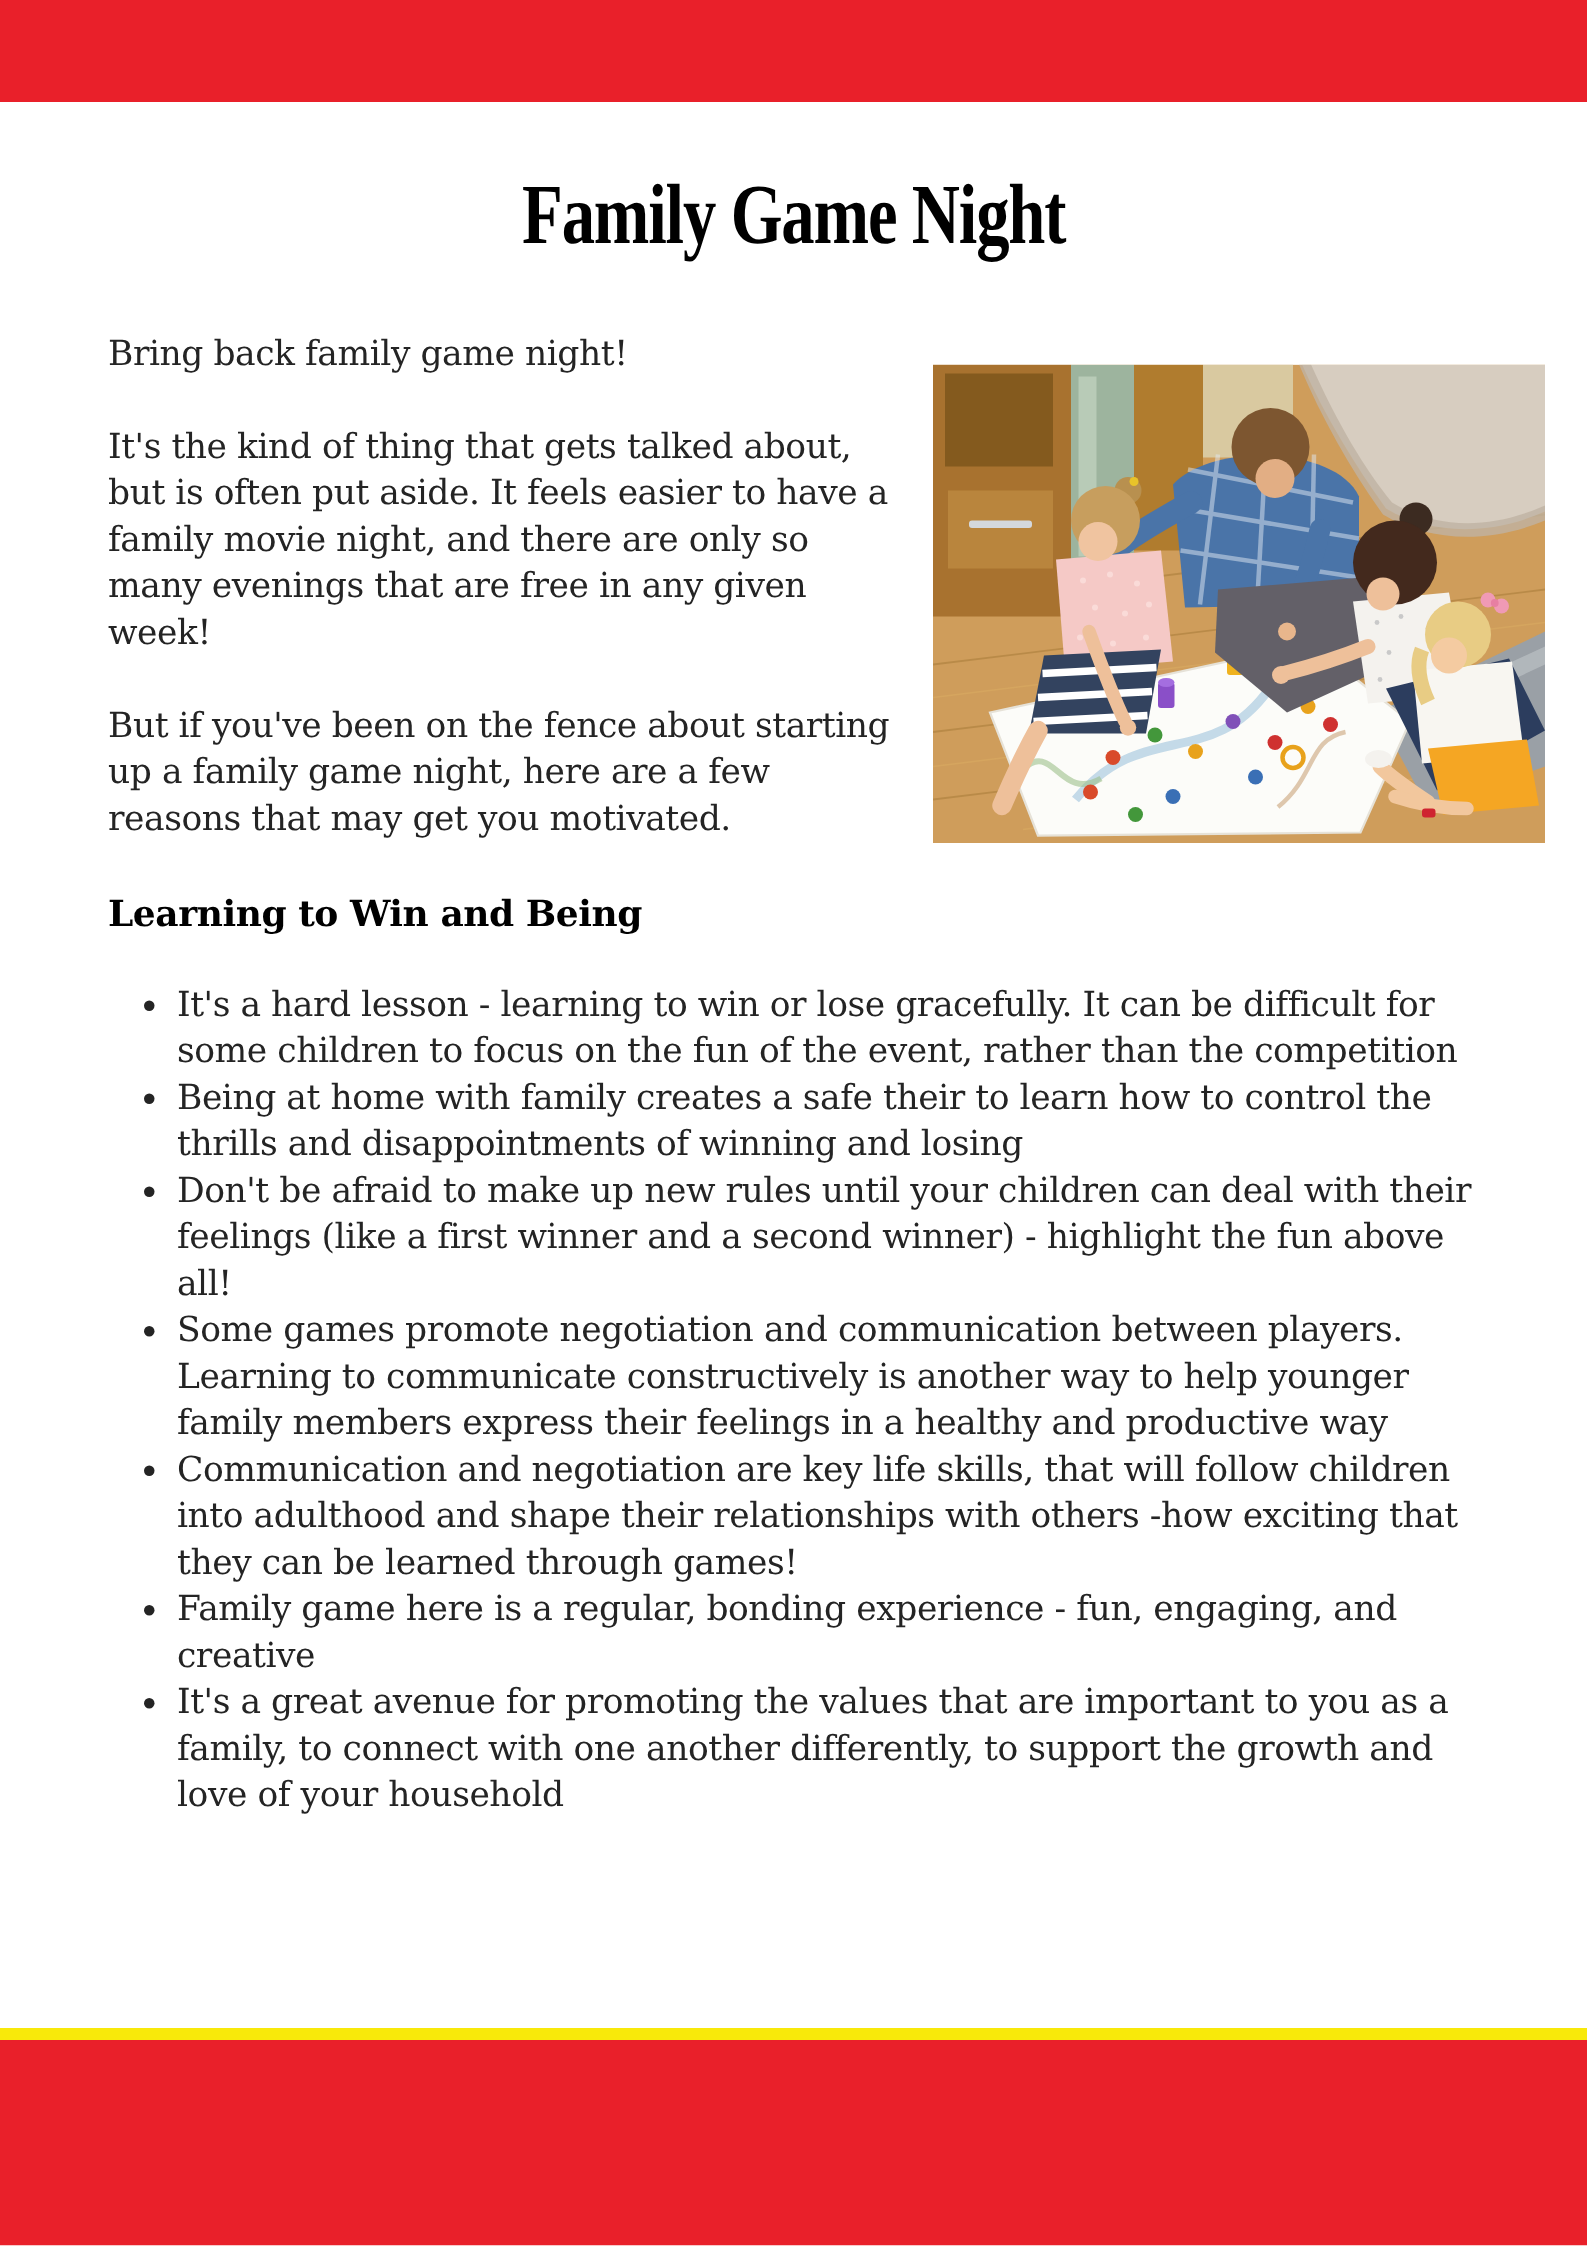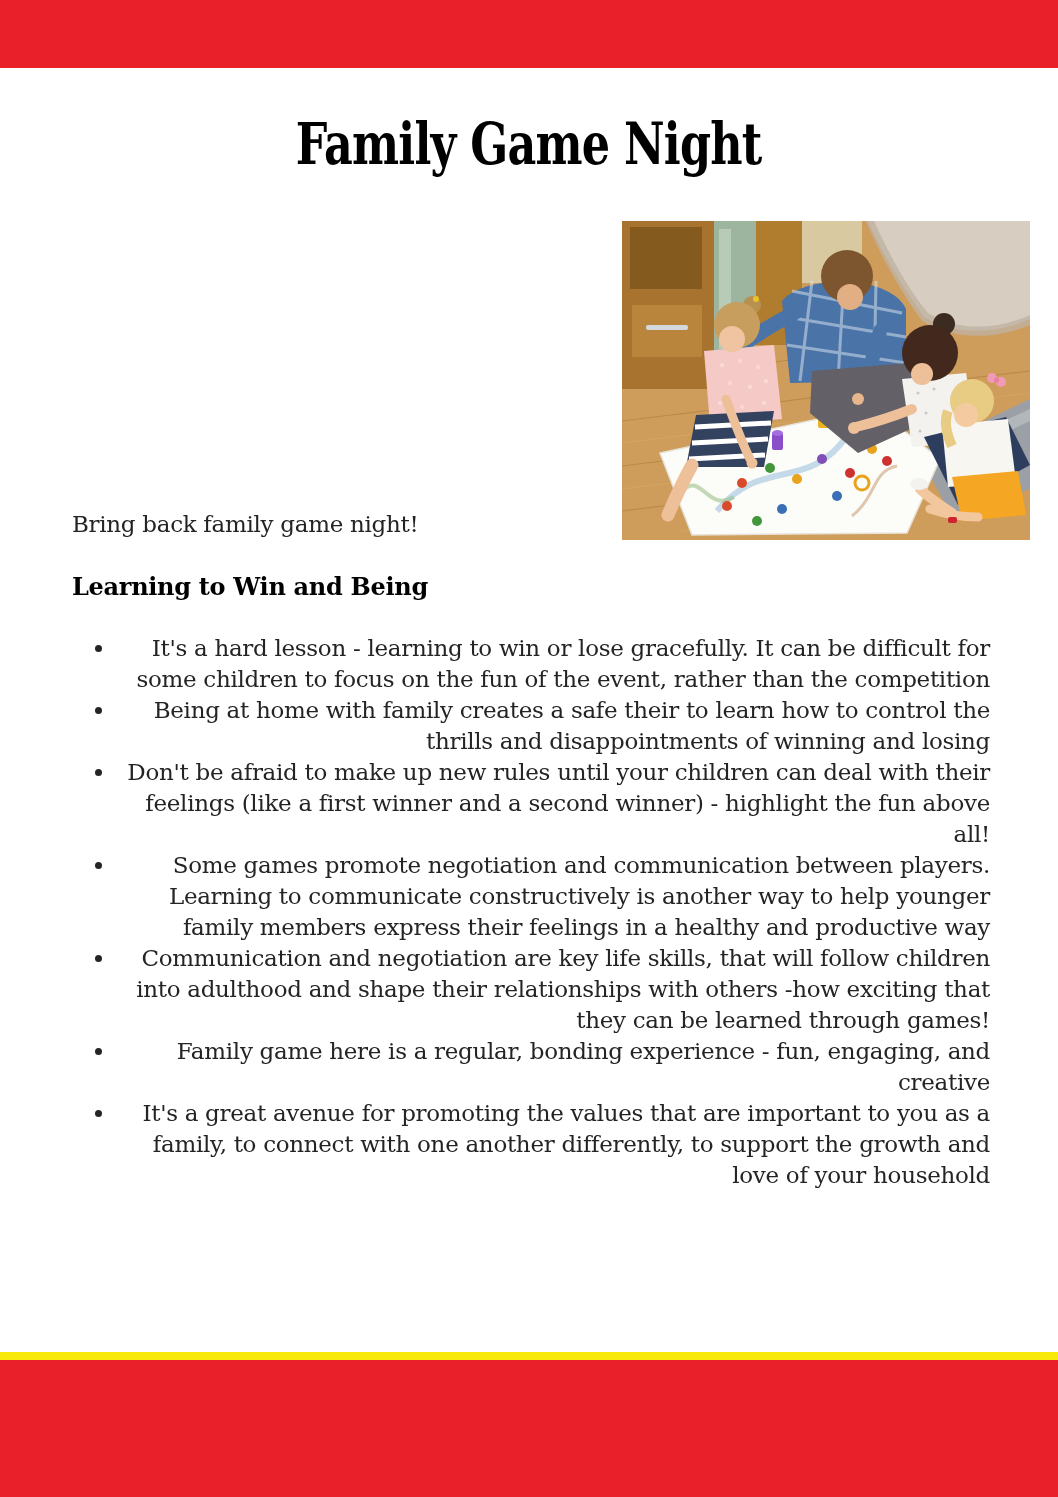--- a/index.html
+++ b/index.html
@@ -24,20 +24,21 @@
     flex:0 0 auto;
   }
   h1.page-title{
     margin:42px 0 0;
     text-align:center;
     font-size:57px;
     line-height:1.18;
     font-weight:700;
     color:var(--heading-text);
     letter-spacing:-1px;
+    font-family:Liberation Serif, serif;
   }
   h1.page-title .title-inner{
     display:inline-block;
     transform:scaleX(0.78);
     transform-origin:center;
     white-space:nowrap;
   }
   main.content{
     padding:44px 28px 0 72px;
     flex:0 0 auto;
@@ -74,40 +75,42 @@
     letter-spacing:-0.3px;
   }
   section.topic:first-of-type h3{margin-top:30px;}
   section.topic ul{
     margin:0;
     padding-left:44px;
     font-size:23px;
     line-height:31px;
     letter-spacing:-0.3px;
   }
-  section.topic li{margin:0;padding-left:2px;text-align:right;}
+  section.topic li{margin:0;padding-left:2px;}
   footer.page-footer{
     margin-top:auto;
     flex:0 0 auto;
   }
   .stripe-yellow{height:8px;background:var(--stripe-yellow);}
   .band-bottom{height:137px;background:var(--band-red);}
 </style>
 </head>
 <body>
 
 <header class="band-top"></header>
 
 <h1 class="page-title"><span class="title-inner">Family Game Night</span></h1>
 
 <main class="content">
 
   <div class="intro-row">
     <div class="intro-text">
       <p>Bring back family game night!</p>
+      <p>It's the kind of thing that gets talked about, but is often put aside. It feels easier to have a family movie night, and there are only so many evenings that are free in any given week!</p>
+      <p>But if you've been on the fence about starting up a family game night, here are a few reasons that may get you motivated.</p>
     </div>
 
     <figure class="photo" aria-label="A family of four sitting on a wooden living room floor playing a hand-drawn board game">
       <svg viewBox="0 0 408 319" width="408" height="319" xmlns="http://www.w3.org/2000/svg">
 
         <g>
           <rect width="408" height="319" fill="#c89552"></rect>
           <rect width="408" height="319" fill="#e3b877" opacity="0.25"></rect>
           <g stroke="#a87c39" stroke-width="1.2" opacity="0.55">
             <path d="M0 200 L408 150"></path>

